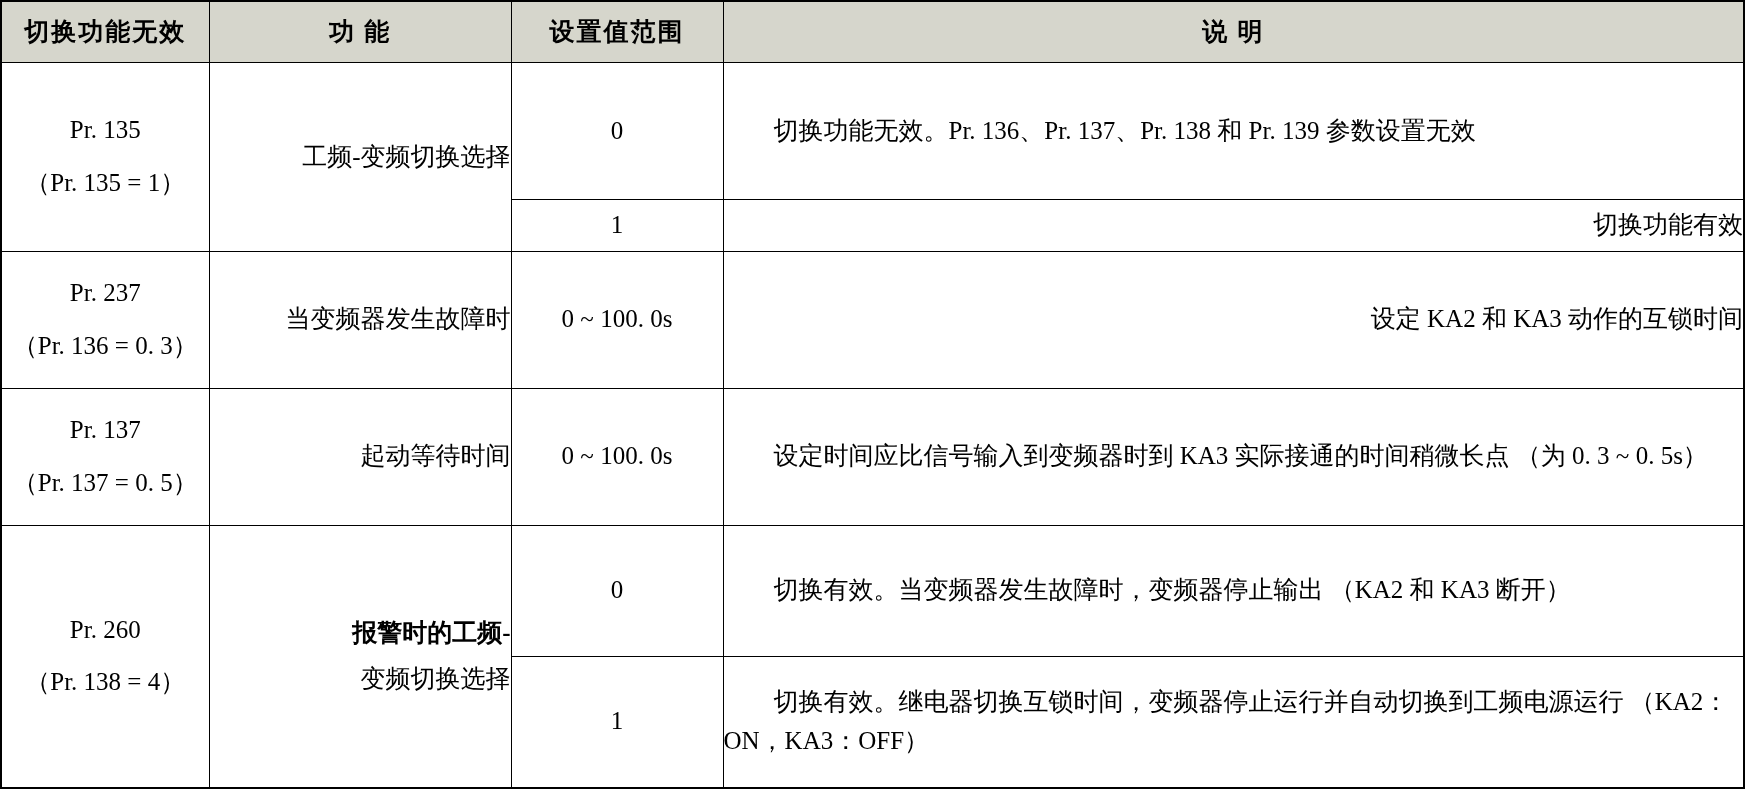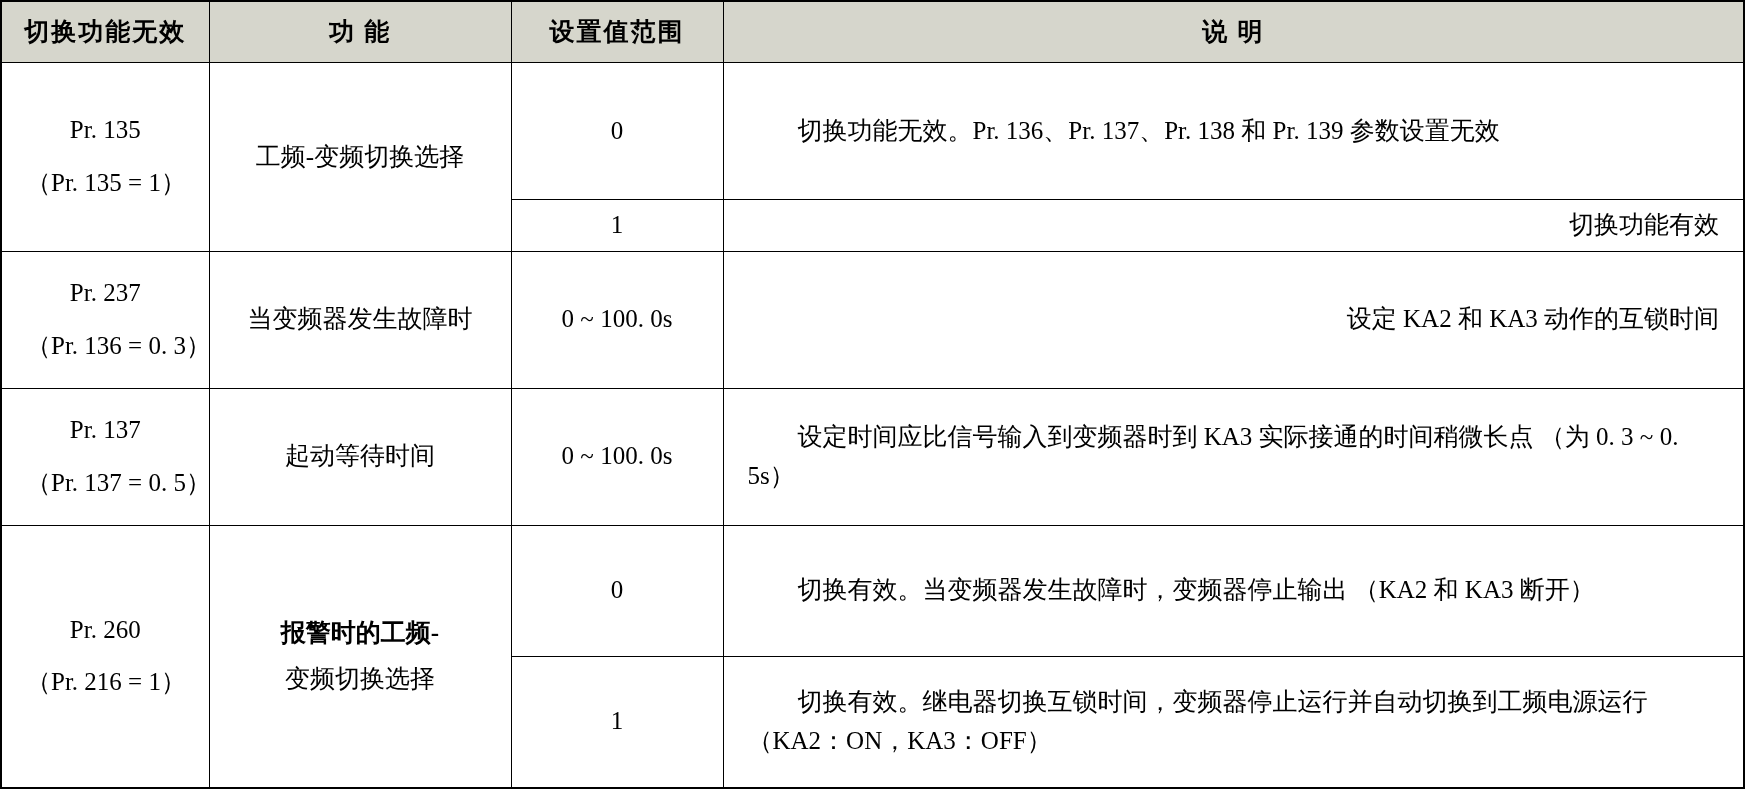--- a/index.html
+++ b/index.html
@@ -23,21 +23,21 @@
   }
   #param-table col.c-param  { width: 208px; }
   #param-table col.c-func   { width: 302px; }
   #param-table col.c-range  { width: 212px; }
   #param-table col.c-desc   { width: 1021px; }
 
   #param-table th,
   #param-table td {
     border: 1px solid #000;
     vertical-align: middle;
-    padding: 6px 24px;
+    padding: 6px 0;
     font-size: 25px;
     line-height: 1.55;
   }
   #param-table thead th {
     background: #d6d6cc;
     text-align: center;
     font-weight: bold;
     height: 52px;
     padding: 4px 10px;
     letter-spacing: 2px;
@@ -55,21 +55,21 @@
     text-align: right;
   }
   .param-line {
     display: block;
     text-align: center;
     white-space: nowrap;
   }
   .param-line.first { margin-bottom: 14px; }
   .func-line {
     display: block;
-    text-align: center;
+    text-align: right;
     white-space: nowrap;
   }
   .func-line.first { margin-bottom: 8px; font-weight: bold; }
   .h-param { padding-left: 4px; padding-right: 4px; }
   .tall { height: 124px; }
   .tall2 { height: 118px; }
 </style>
 </head>
 <body>
 
@@ -126,21 +126,21 @@
       <td class="cell-center">
         <span class="func-line">起动等待时间</span>
       </td>
       <td class="cell-center">0 ~ 100. 0s</td>
       <td class="cell-desc">设定时间应比信号输入到变频器时到 KA3 实际接通的时间稍微长点 （为 0. 3 ~ 0. 5s）</td>
     </tr>
 
     <tr>
       <td class="cell-center" rowspan="2">
         <span class="param-line first">Pr. 260</span>
-        <span class="param-line">（Pr. 216 = 1）</span>
+        <span class="param-line">（Pr. 138 = 4）</span>
       </td>
       <td class="cell-center" rowspan="2">
         <span class="func-line first">报警时的工频-</span>
         <span class="func-line">变频切换选择</span>
       </td>
       <td class="cell-center tall2">0</td>
       <td class="cell-desc tall2">切换有效。当变频器发生故障时，变频器停止输出 （KA2 和 KA3 断开）</td>
     </tr>
     <tr>
       <td class="cell-center tall2">1</td>

